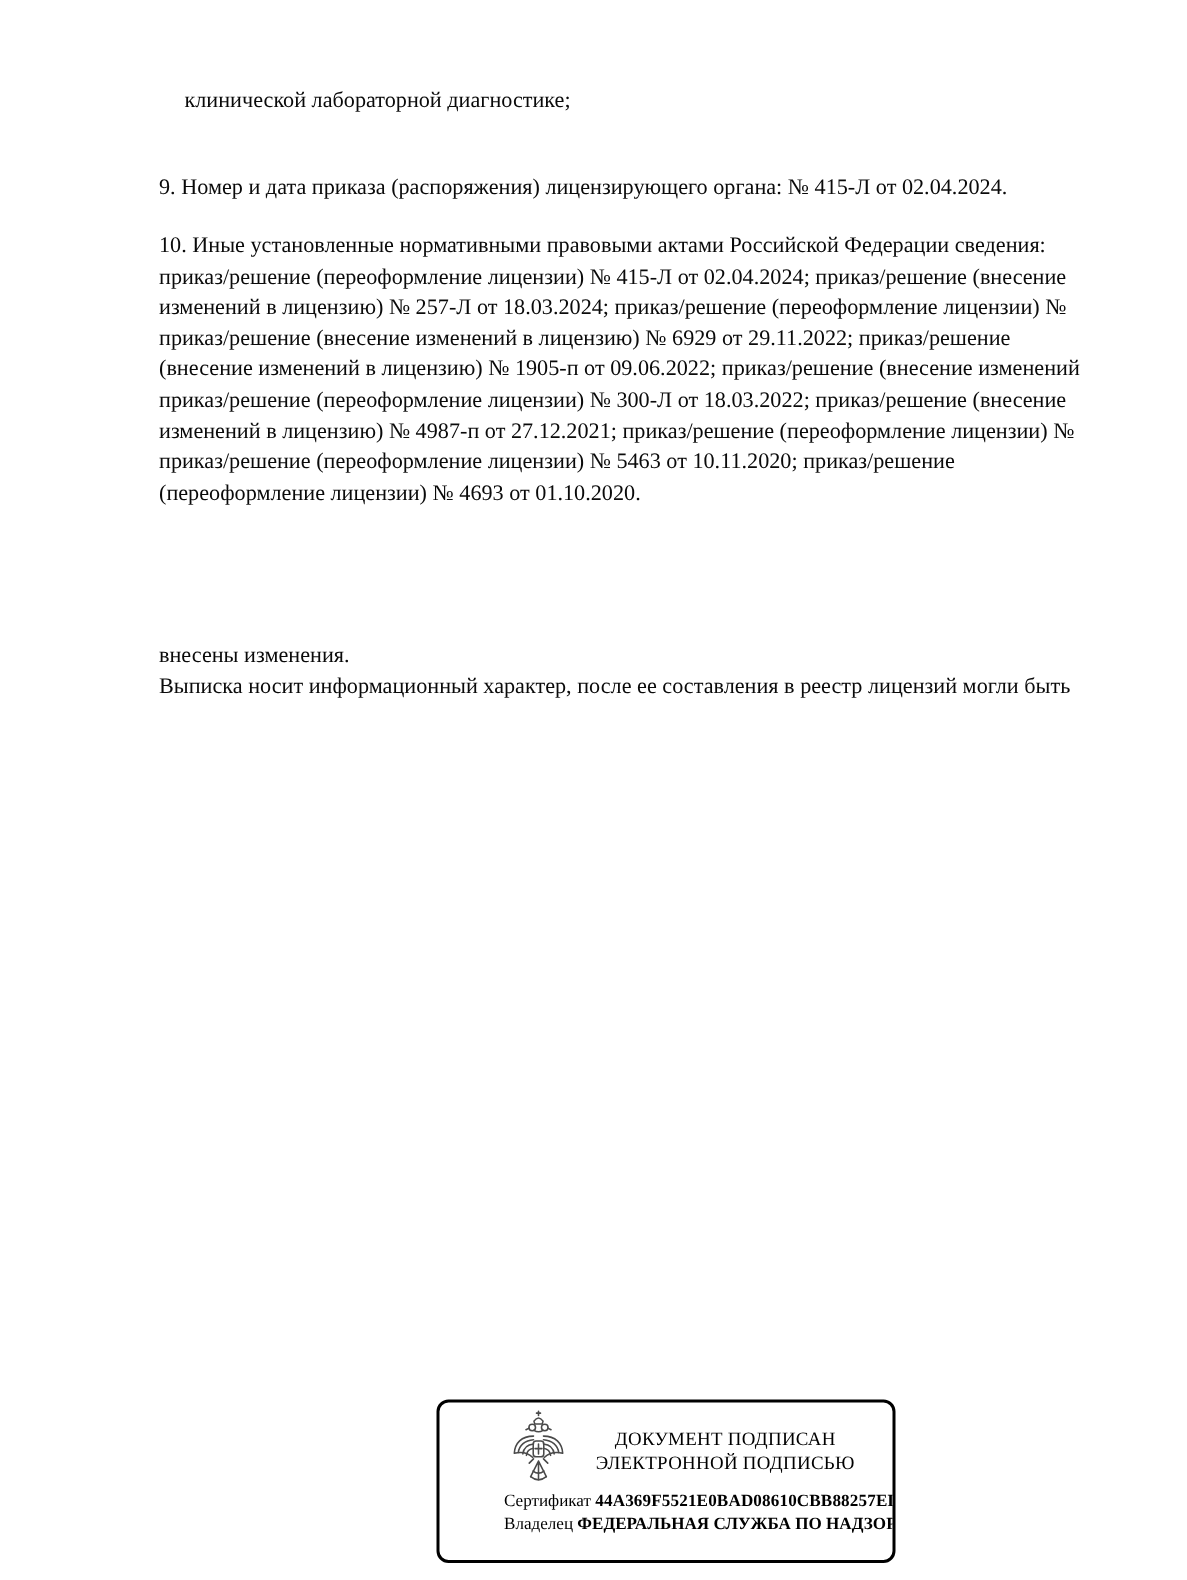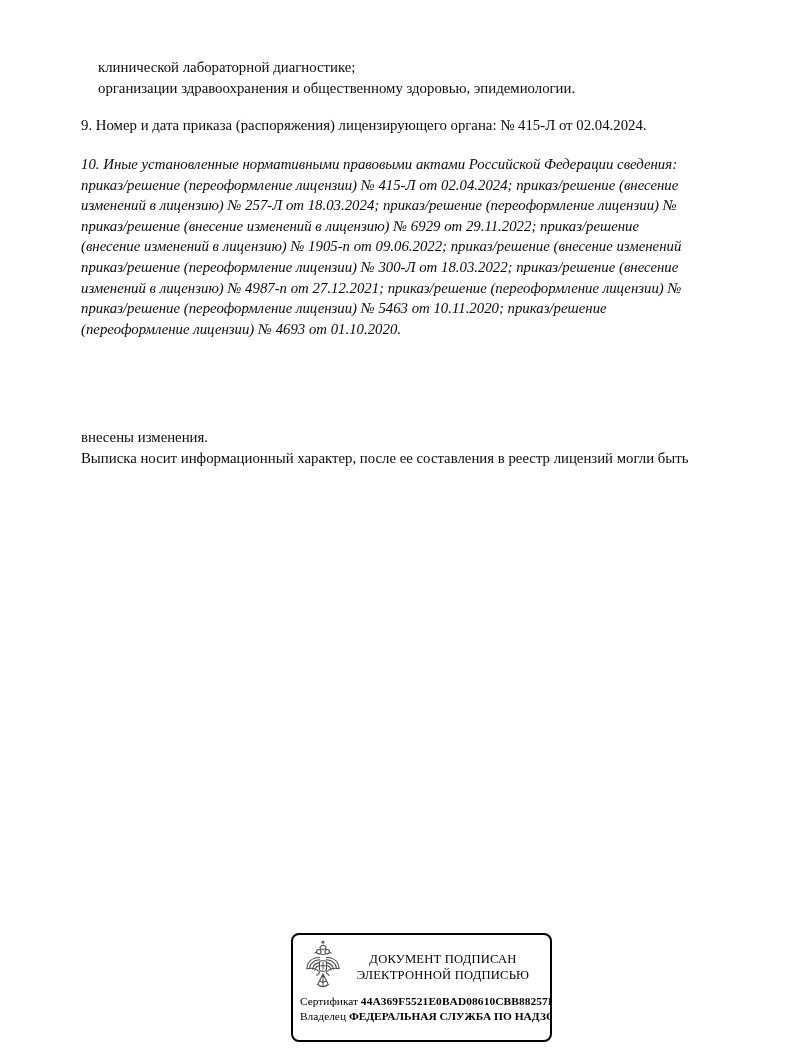--- a/index.html
+++ b/index.html
@@ -11,44 +11,45 @@
     position: relative;
     width: 791px;
     height: 1053px;
     background: #ffffff;
     font-family: "Liberation Serif", "DejaVu Serif", serif;
     color: #0a0a0a;
     overflow: hidden;
   }
   .block {
     position: absolute;
-    left: 81px;
+    left: 106px;
     font-size: 14.8px;
     line-height: 20.6px;
     white-space: nowrap;
   }
   .line { white-space: nowrap; }
   .indented { padding-left: 17px; }
   #block-activities { top: 57px; }
   #block-item9 { top: 115px; }
-  #block-item10 { top: 154px; font-style: italic; }
+  #block-item10 { top: 154px; }
   #block-note { top: 427px; }
 
   
   .stamp {
     position: absolute;
     left: 291px;
     top: 933px;
-    width: 261px;
+    width: 306px;
     height: 109px;
     border: 2.5px solid #000000;
     border-radius: 8px;
     box-sizing: border-box;
     overflow: hidden;
     background: #ffffff;
+    padding-left: 36px;
   }
   .stamp-header {
     display: flex;
     align-items: flex-start;
     padding: 4px 6px 0 11px;
   }
   .emblem {
     width: 38px;
     height: 52px;
     flex: 0 0 auto;
@@ -72,21 +73,20 @@
   .cert-value { font-weight: 600; letter-spacing: 0.1px; }
   .owner-value { font-weight: bold; }
 </style>
 </head>
 <body>
 
 <div class="page">
 
   <div class="block" id="block-activities">
     <div class="line indented">клинической лабораторной диагностике;</div>
-    <div class="line indented">организации здравоохранения и общественному здоровью, эпидемиологии.</div>
   </div>
 
   <div class="block" id="block-item9">
     <div class="line">9. Номер и дата приказа (распоряжения) лицензирующего органа: № 415-Л от 02.04.2024.</div>
   </div>
 
   <div class="block" id="block-item10">
     <div class="line">10. Иные установленные нормативными правовыми актами Российской Федерации сведения:</div>
     <div class="line">приказ/решение (переоформление лицензии) № 415-Л от 02.04.2024; приказ/решение (внесение</div>
     <div class="line">изменений в лицензию) № 257-Л от 18.03.2024; приказ/решение (переоформление лицензии) №</div>

